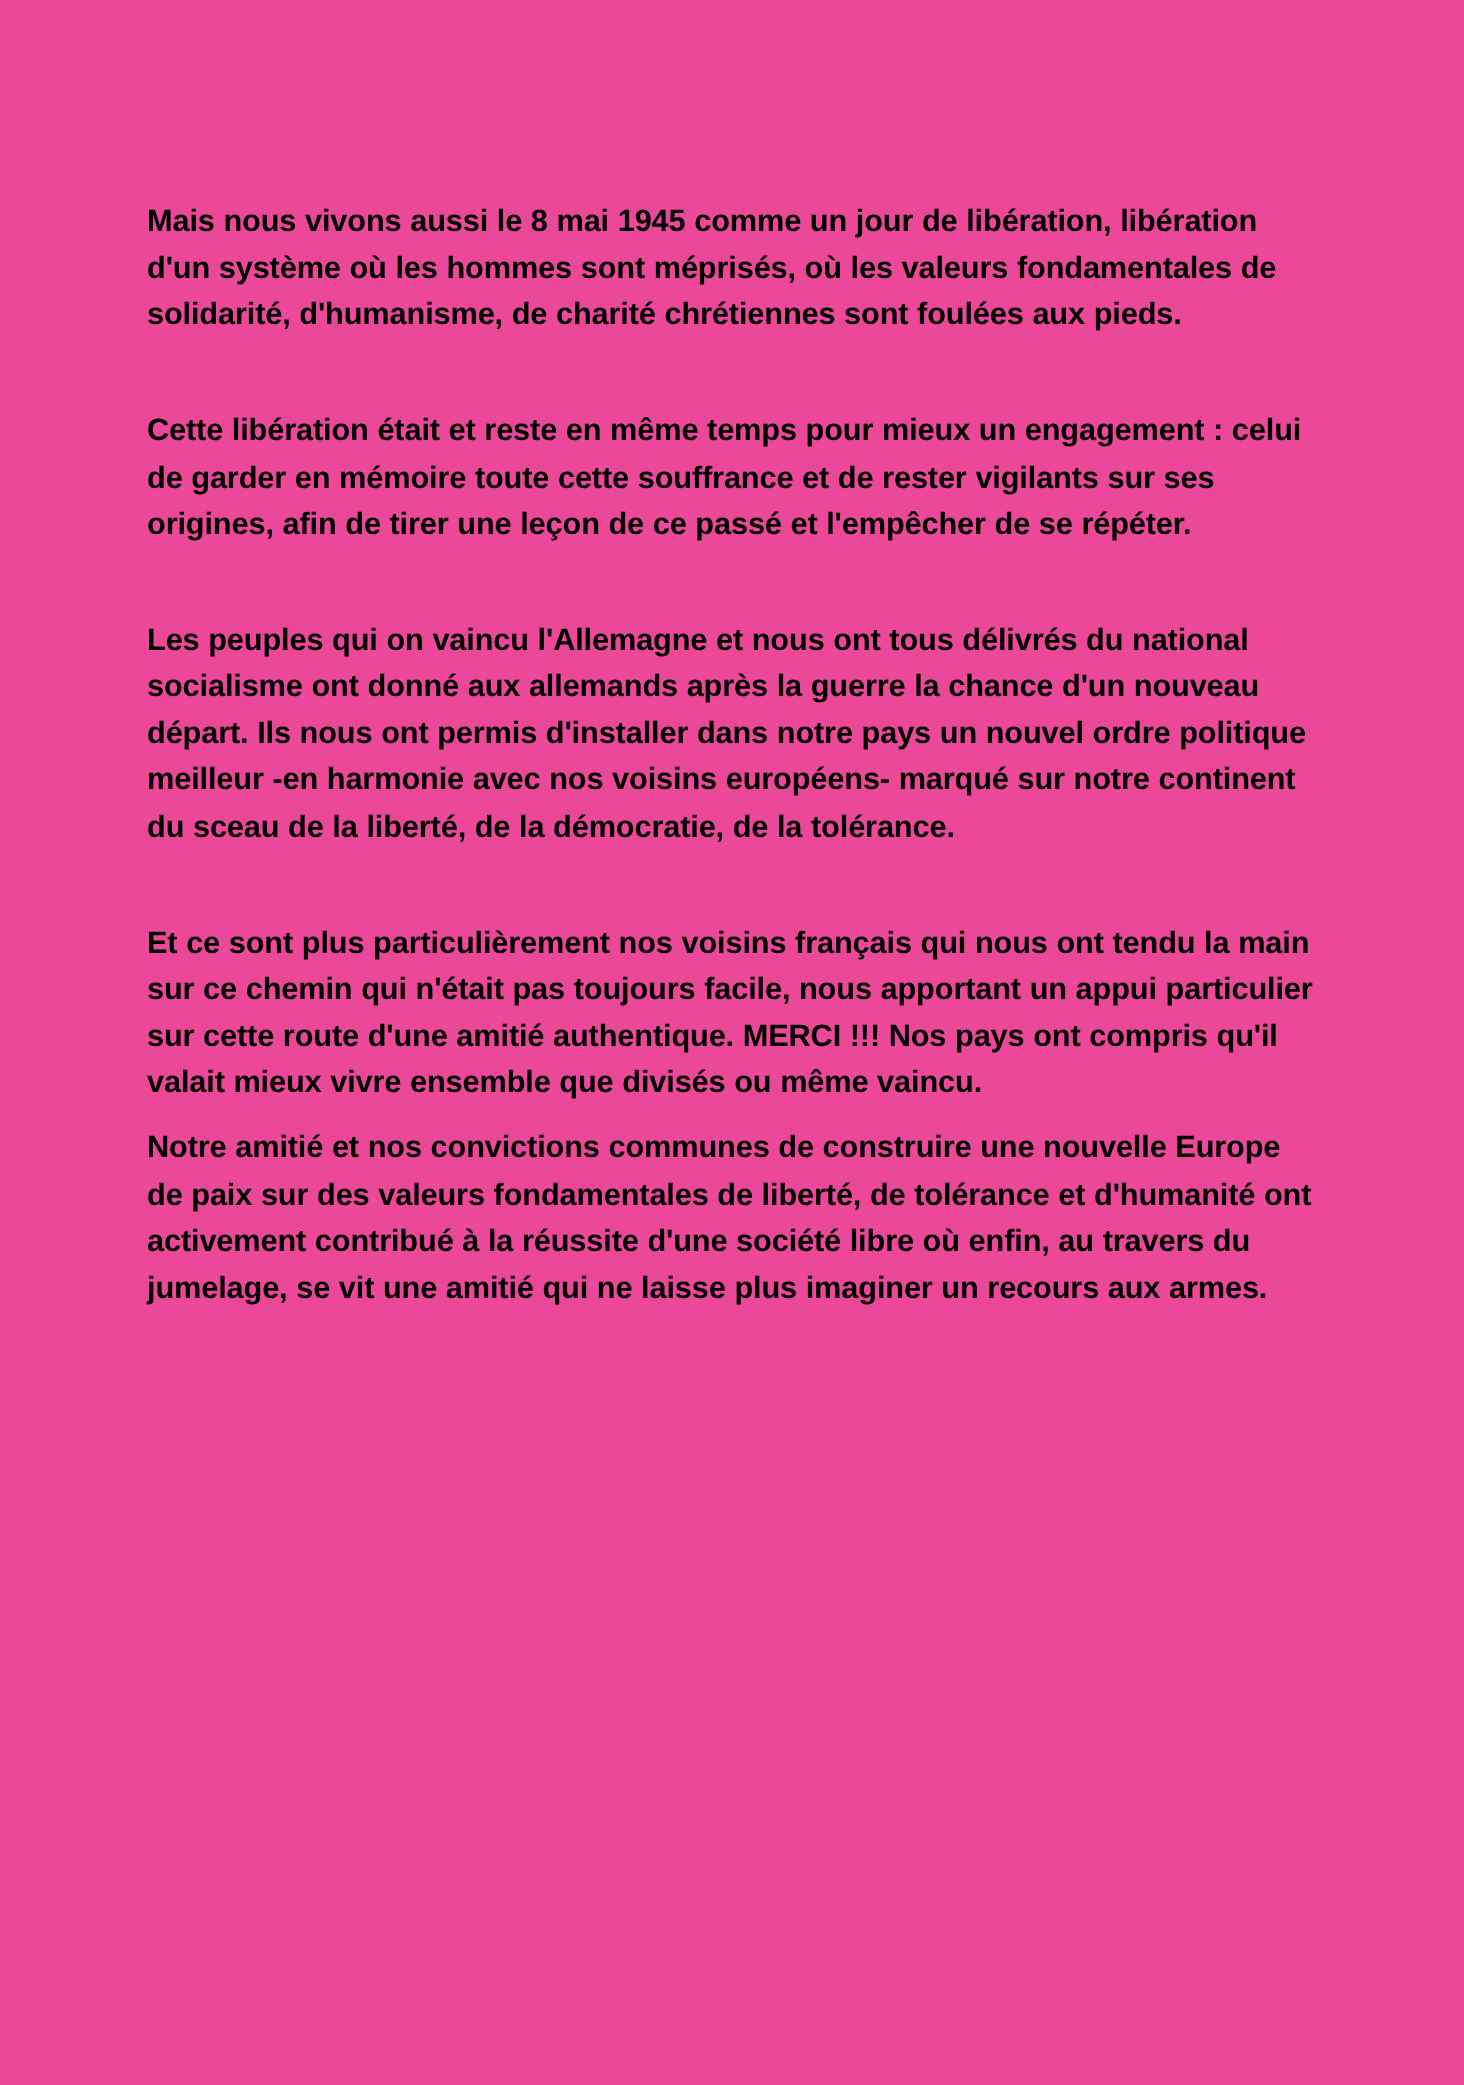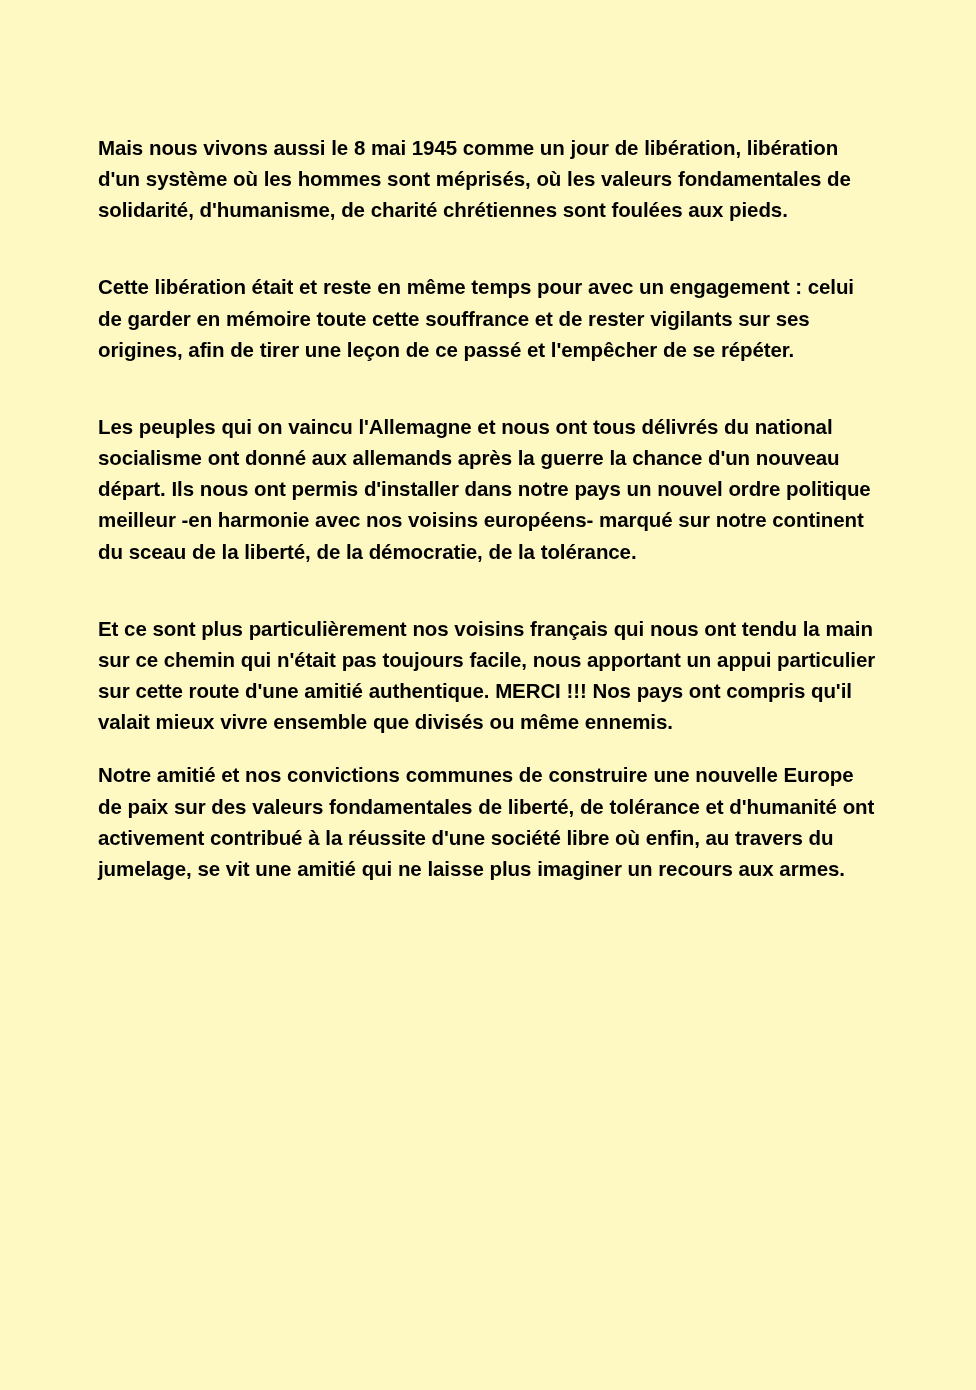--- a/index.html
+++ b/index.html
@@ -12,52 +12,52 @@
     height: 1390px;
     font-family: "Liberation Sans", sans-serif;
     color: #000000;
     -webkit-font-smoothing: antialiased;
   }
   .page {
     box-sizing: border-box;
     width: 976px;
     height: 1390px;
     padding: 132px 92px 0 98px;
-    background: #fef9c3;
+    background: #ec4899;
   }
   .doc-body {
     width: 784px;
   }
   .para {
     font-size: 20.5px;
     font-weight: bold;
     line-height: 1.52;
     letter-spacing: -0.1px;
     margin: 0;
     text-align: left;
     word-spacing: 0.2px;
   }
   .gap-large {
     margin-top: 46px;
   }
   .gap-small {
-    margin-top: 22px;
+    margin-top: 12px;
   }
 </style>
 </head>
 <body>
 
 <div class="page">
   <div class="doc-body">
 
     <p class="para">Mais nous vivons aussi le 8 mai 1945 comme un jour de libération, libération d'un système où les hommes sont méprisés, où les valeurs fondamentales de solidarité, d'humanisme, de charité chrétiennes sont foulées aux pieds.</p>
 
-    <p class="para gap-large">Cette libération était et reste en même temps pour avec un engagement : celui de garder en mémoire toute cette souffrance et de rester vigilants sur ses origines, afin de tirer une leçon de ce passé et l'empêcher de se répéter.</p>
+    <p class="para gap-large">Cette libération était et reste en même temps pour mieux un engagement : celui de garder en mémoire toute cette souffrance et de rester vigilants sur ses origines, afin de tirer une leçon de ce passé et l'empêcher de se répéter.</p>
 
     <p class="para gap-large">Les peuples qui on vaincu l'Allemagne et nous ont tous délivrés du national socialisme ont donné aux allemands après la guerre la chance d'un nouveau départ. Ils nous ont permis d'installer dans notre pays un nouvel ordre politique meilleur -en harmonie avec nos voisins européens- marqué sur notre continent du sceau de la liberté, de la démocratie, de la tolérance.</p>
 
-    <p class="para gap-large">Et ce sont plus particulièrement nos voisins français qui nous ont tendu la main sur ce chemin qui n'était pas toujours facile, nous apportant un appui particulier sur cette route d'une amitié authentique. MERCI !!! Nos pays ont compris qu'il valait mieux vivre ensemble que divisés ou même ennemis.</p>
+    <p class="para gap-large">Et ce sont plus particulièrement nos voisins français qui nous ont tendu la main sur ce chemin qui n'était pas toujours facile, nous apportant un appui particulier sur cette route d'une amitié authentique. MERCI !!! Nos pays ont compris qu'il valait mieux vivre ensemble que divisés ou même vaincu.</p>
 
 
     <p class="para gap-small">Notre amitié et nos convictions communes de construire une nouvelle Europe de paix sur des valeurs fondamentales de liberté, de tolérance et d'humanité ont activement contribué à la réussite d'une société libre où enfin, au travers du jumelage, se vit une amitié qui ne laisse plus imaginer un recours aux armes.</p>
 
   </div>
 </div>
 
 </body></html>

